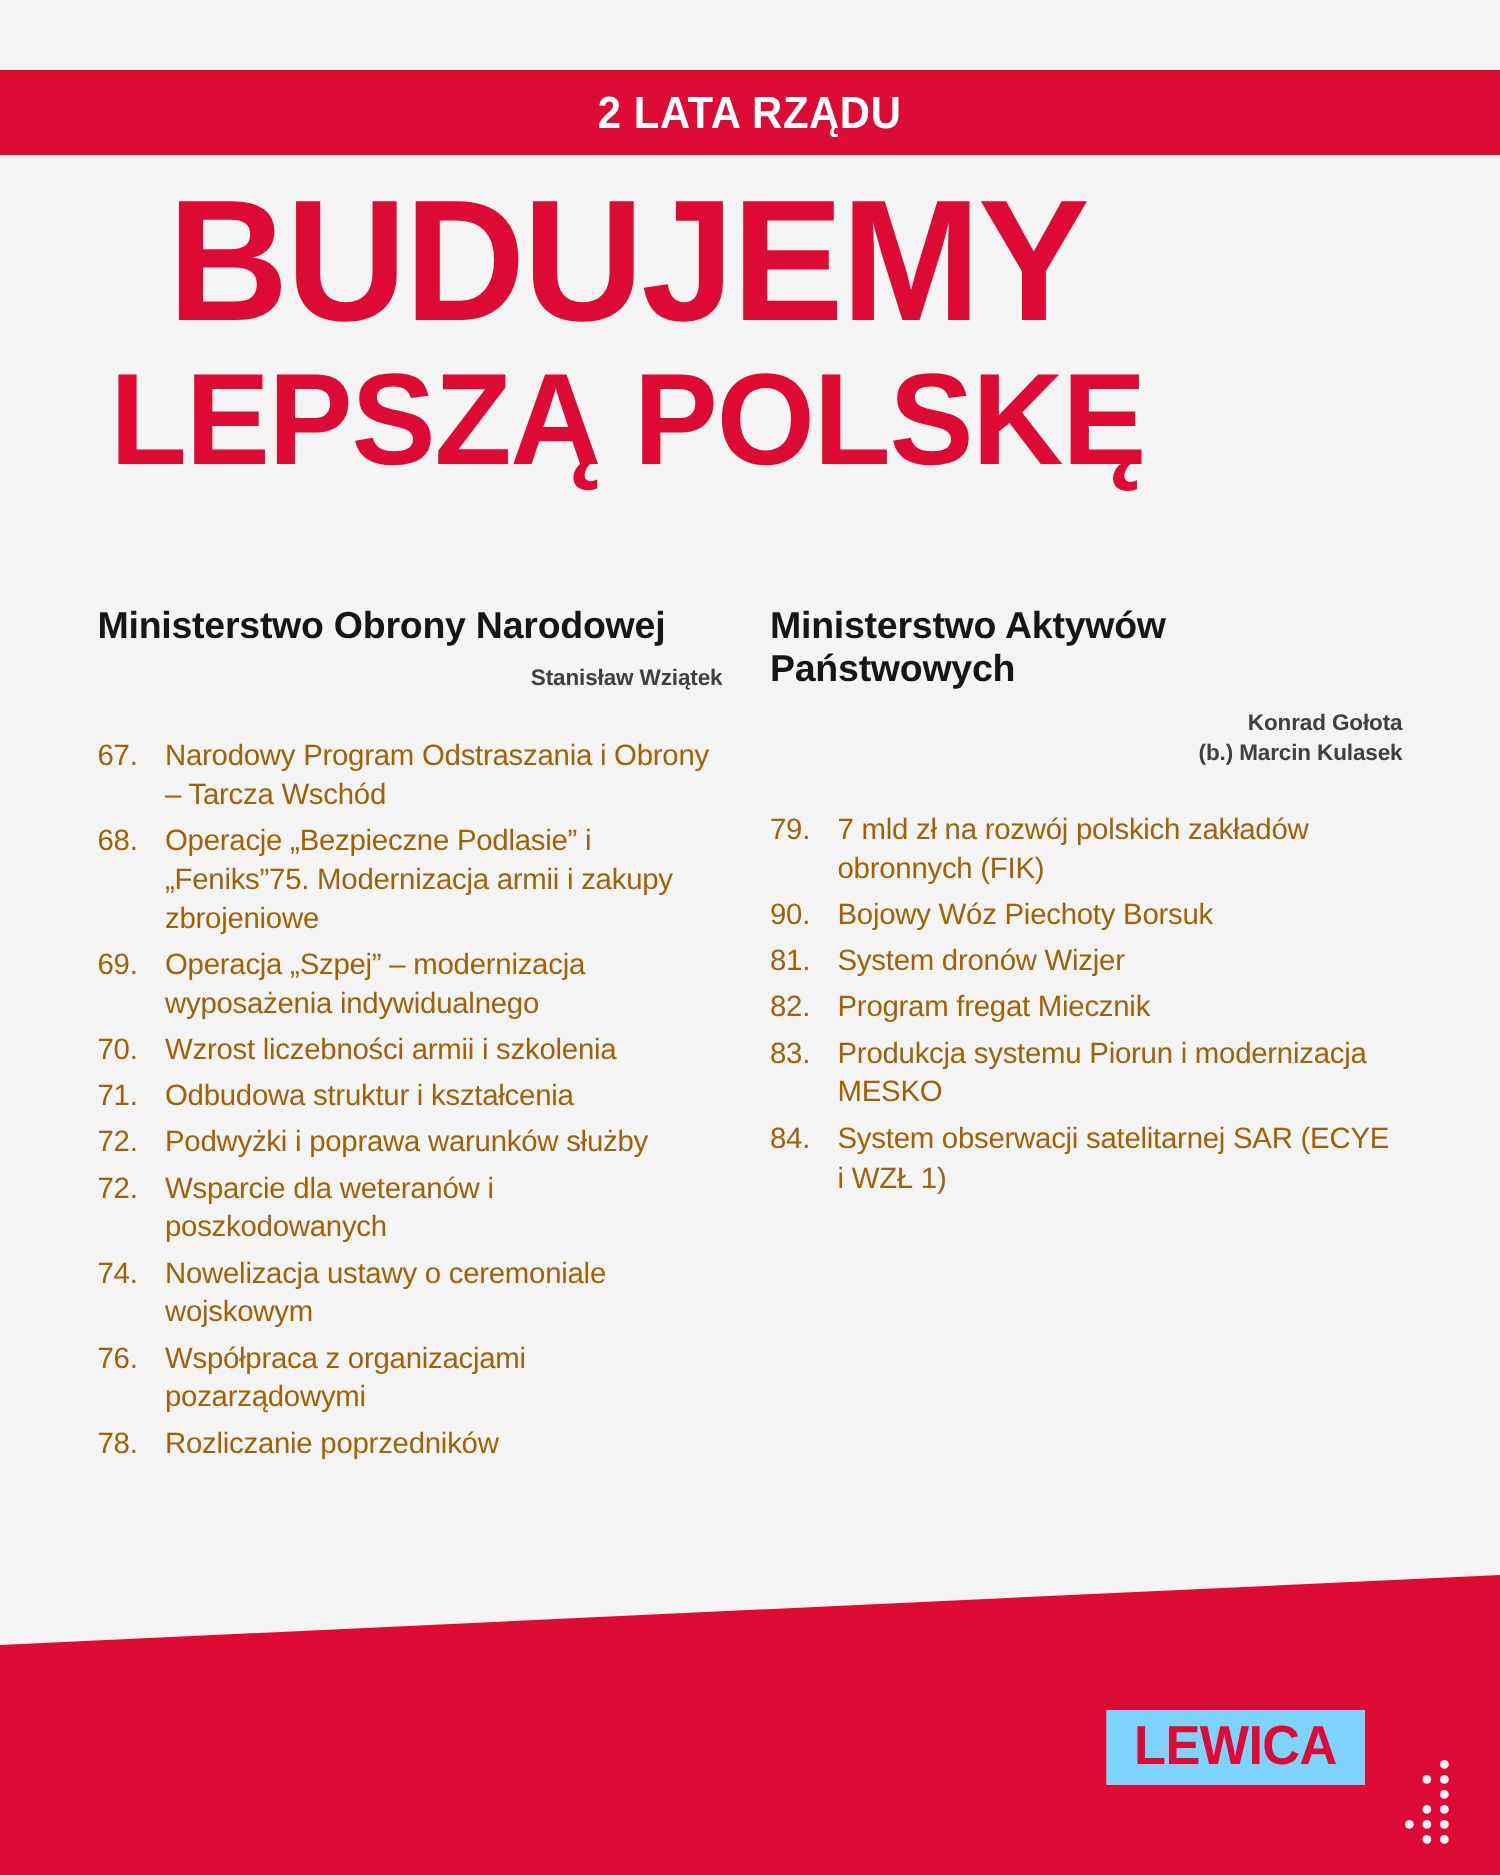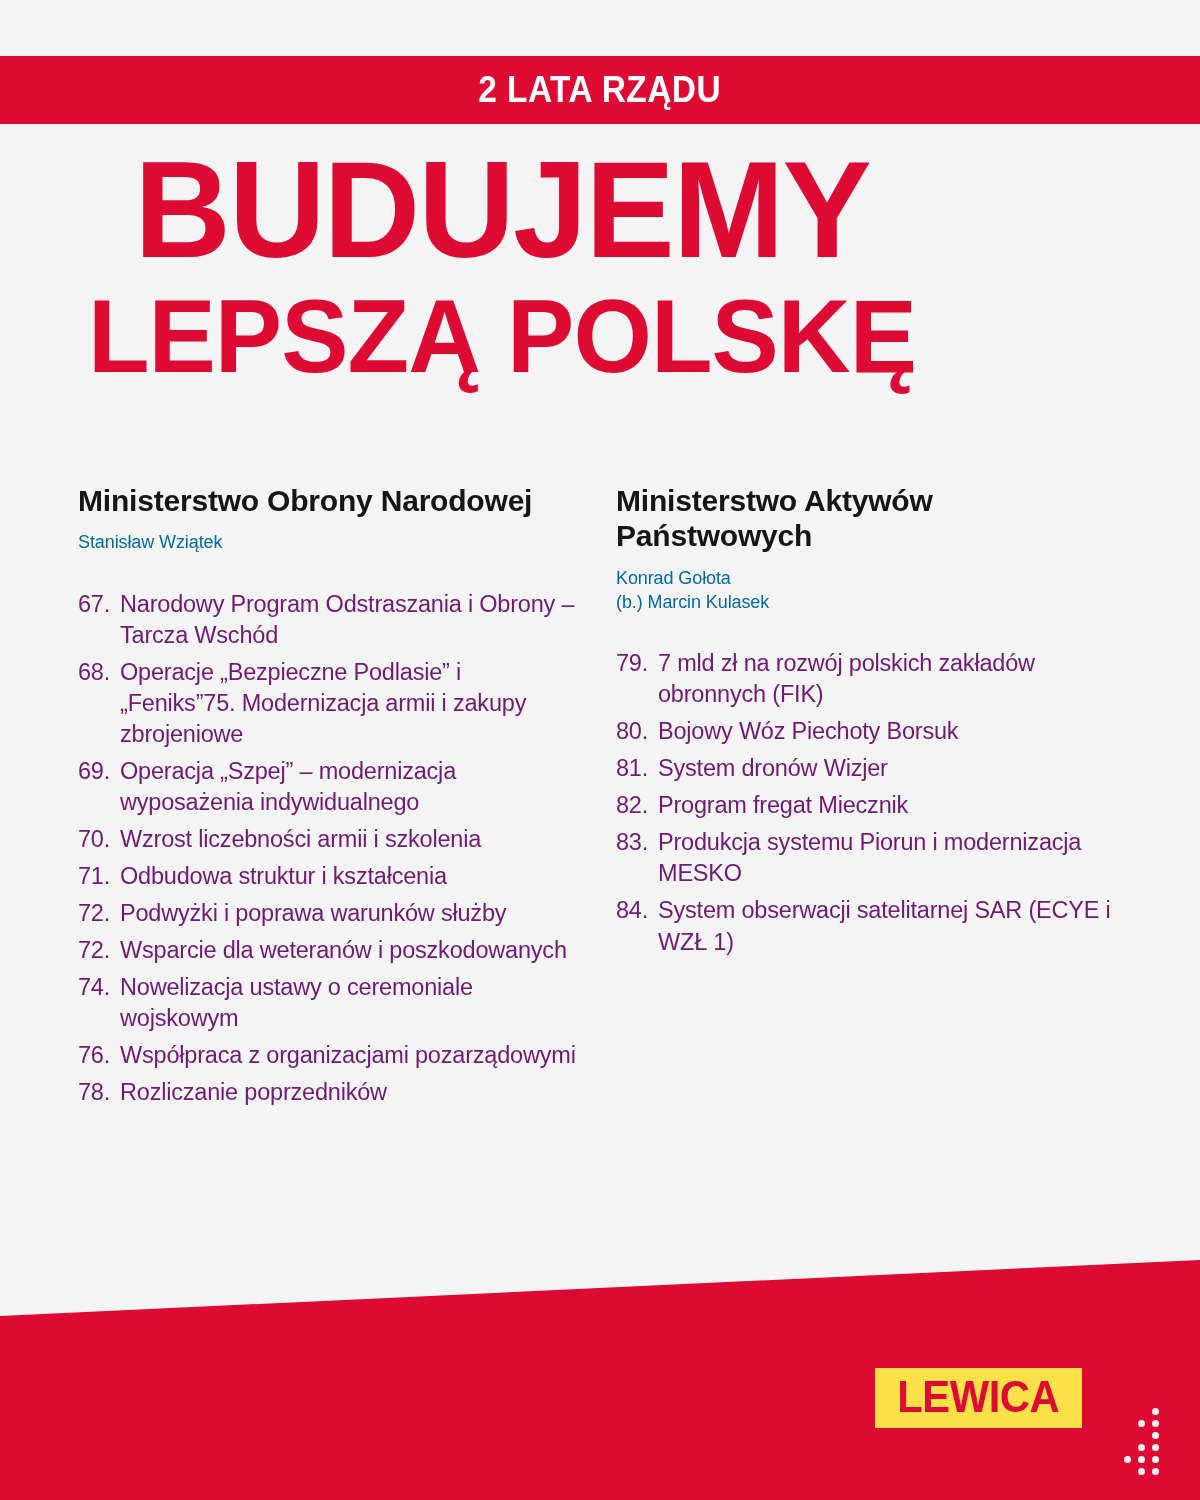--- a/index.html
+++ b/index.html
@@ -88,40 +88,42 @@
 
   .dept-title {
     color: #161616;
     font-weight: bold;
     font-size: 30px;
     line-height: 1.18;
     margin: 0 0 12px 0;
     letter-spacing: -0.2px;
   }
   .dept-person {
-    color: #0369a1;
-    font-weight: normal;
+    color: #404040;
+    font-weight: bold;
     font-size: 18px;
     line-height: 1.35;
     margin: 0;
     letter-spacing: -0.1px;
+    text-align: right;
   }
 
   .item-list {
     list-style: none;
     margin: 34px 0 0 0;
     padding: 0;
   }
   .item {
     display: flex;
-    color: #701a75;
+    color: #a16207;
     font-size: 23.5px;
     line-height: 1.32;
     margin-bottom: 6px;
     letter-spacing: -0.2px;
+    gap: 12px;
   }
   .item-num {
     flex: 0 0 auto;
     min-width: 42px;
     text-align: left;
     white-space: pre;
   }
   .item-text {
     flex: 1 1 auto;
   }
@@ -132,23 +134,23 @@
     left: 0;
     bottom: 0;
     width: 1200px;
     height: 240px;
     background: #dd0b33;
     clip-path: polygon(0 56px, 1200px 0, 1200px 240px, 0 240px);
   }
 
   .logo-box {
     position: absolute;
-    right: 118px;
+    right: 108px;
     bottom: 72px;
-    background: #fde047;
+    background: #7dd3fc;
     padding: 7px 18px 9px 18px;
   }
   .logo-text {
     color: #dd0b33;
     font-weight: bold;
     font-size: 44px;
     line-height: 1;
     letter-spacing: -0.5px;
     transform: scaleX(0.95);
     display: block;
@@ -236,21 +238,21 @@
     <div class="col right">
       <div class="dept-title">Ministerstwo Aktywów Państwowych</div>
       <div class="dept-person">Konrad Gołota</div>
       <div class="dept-person">(b.) Marcin Kulasek</div>
       <ul class="item-list">
         <li class="item">
           <span class="item-num">79.</span>
           <span class="item-text">7 mld zł na rozwój polskich zakładów obronnych (FIK)</span>
         </li>
         <li class="item">
-          <span class="item-num">80.</span>
+          <span class="item-num">90.</span>
           <span class="item-text">Bojowy Wóz Piechoty Borsuk</span>
         </li>
         <li class="item">
           <span class="item-num">81.</span>
           <span class="item-text">System dronów Wizjer</span>
         </li>
         <li class="item">
           <span class="item-num">82.</span>
           <span class="item-text">Program fregat Miecznik</span>
         </li>

